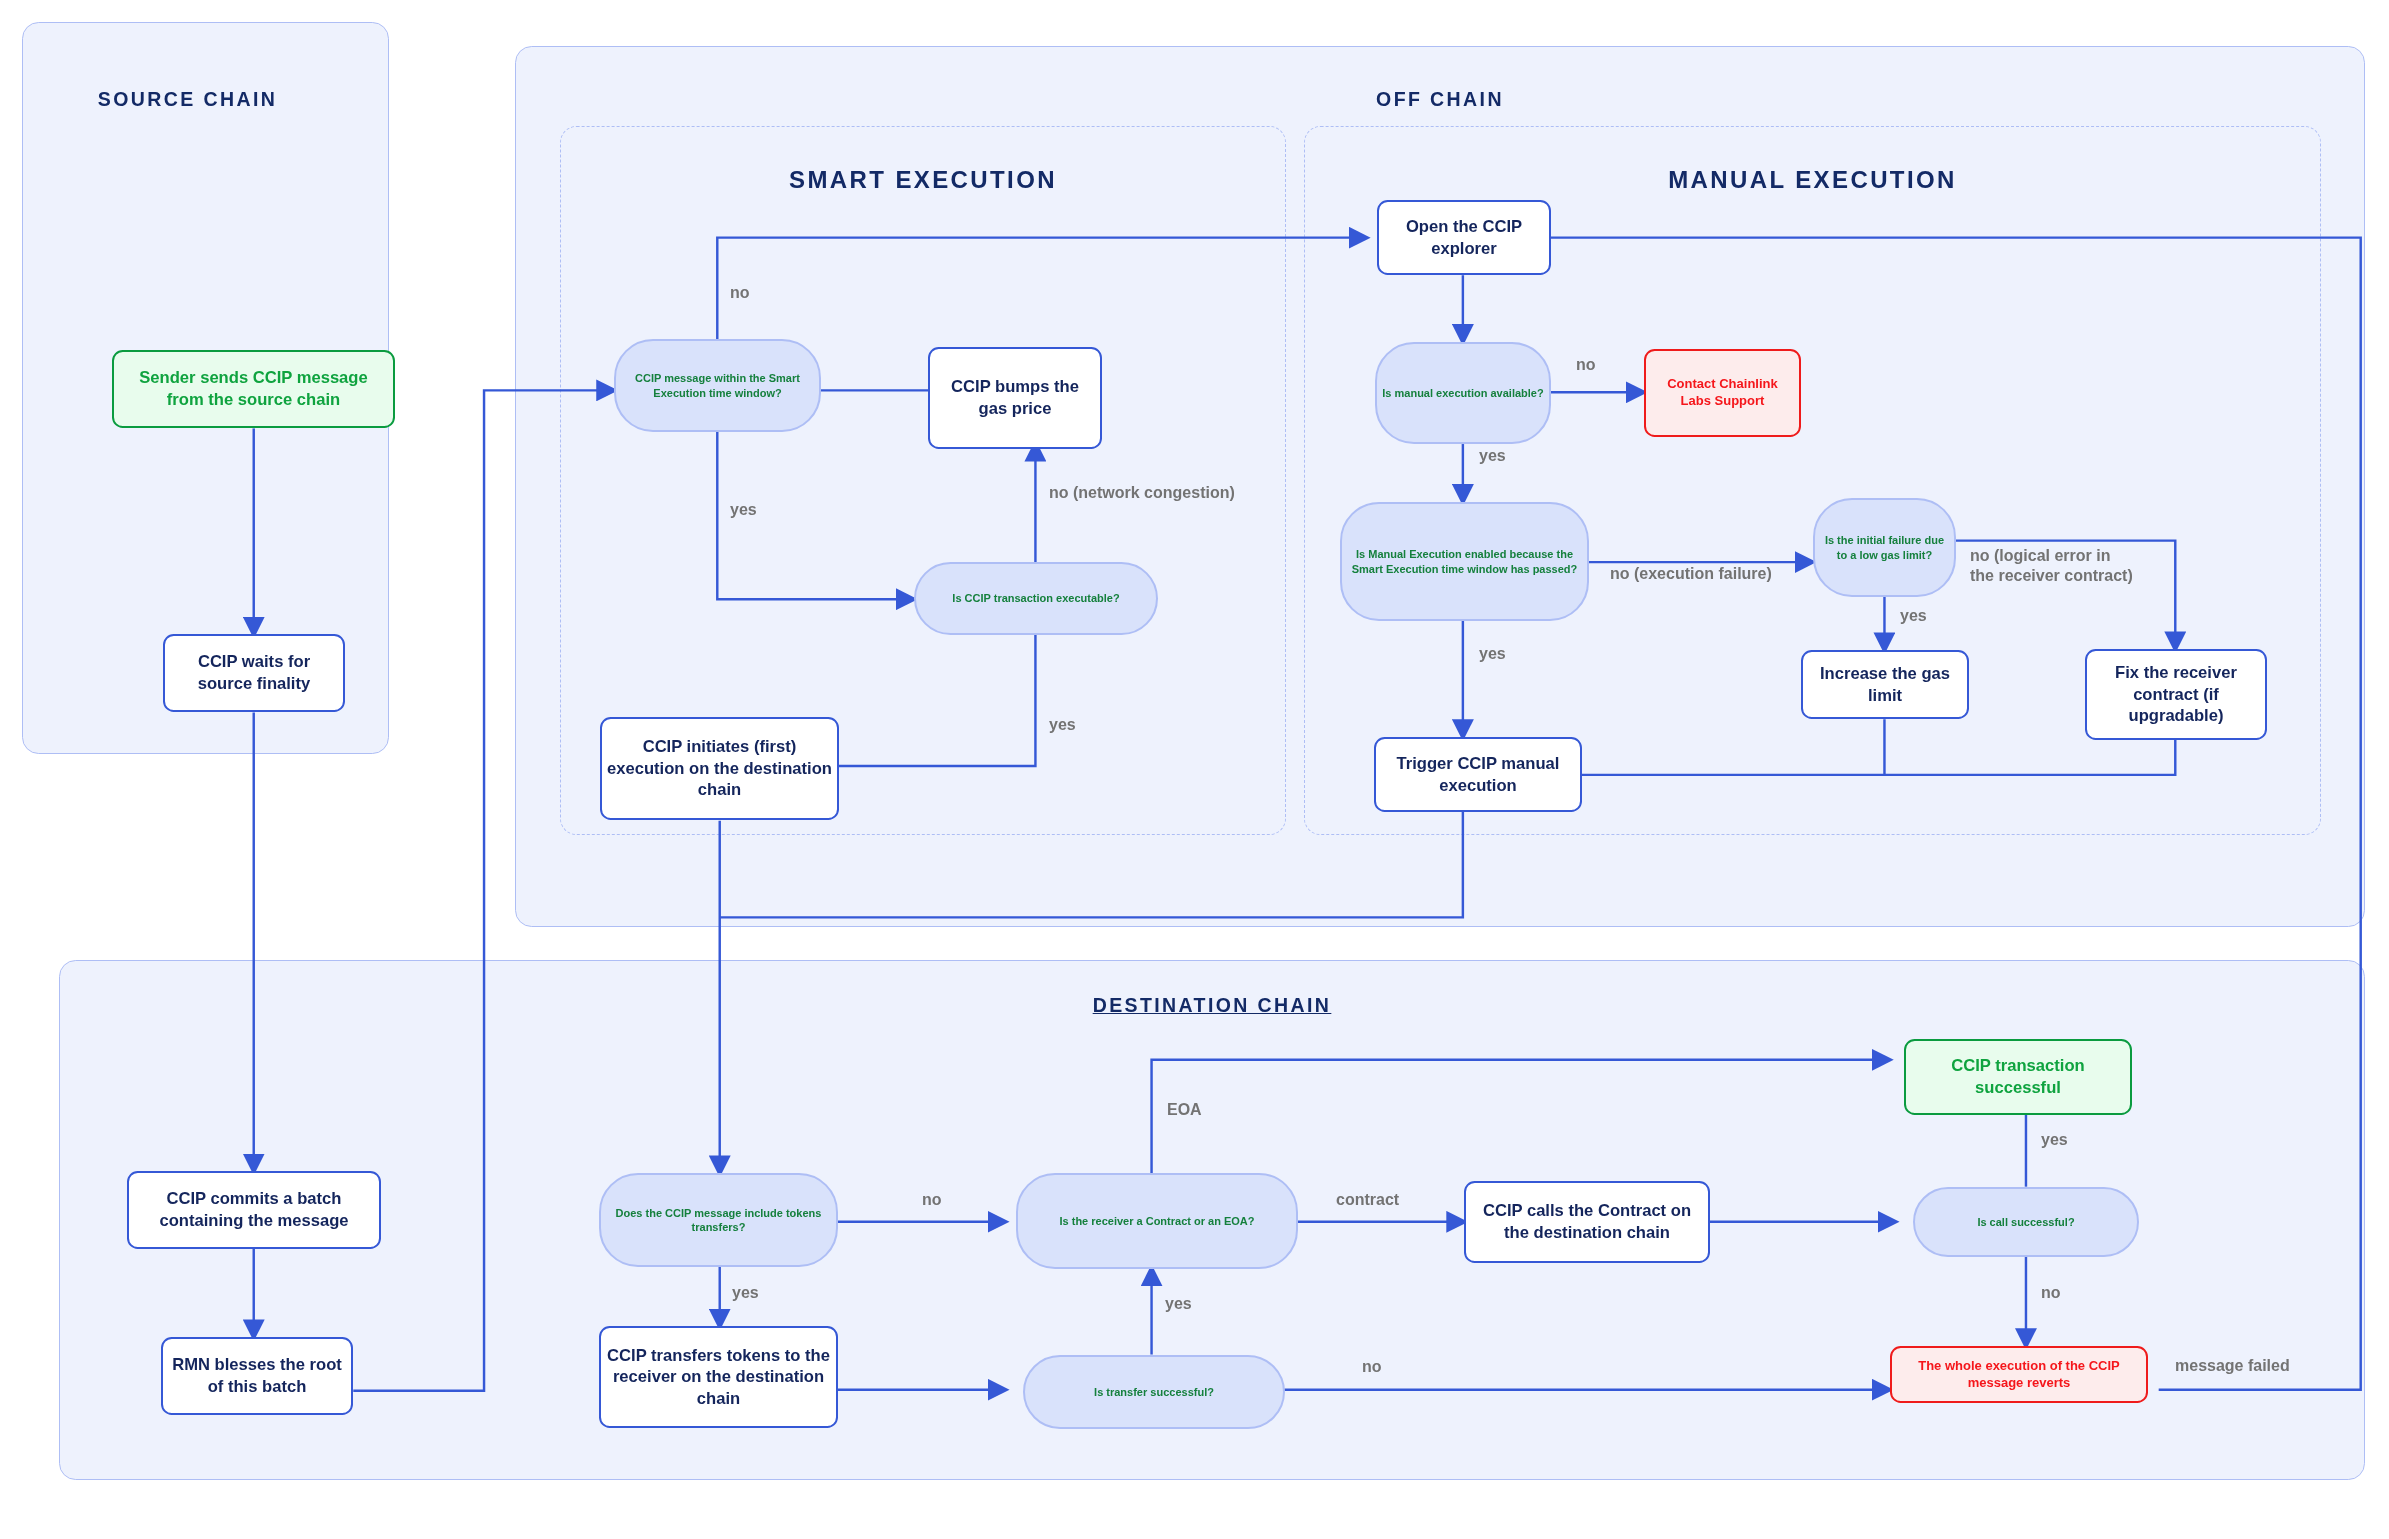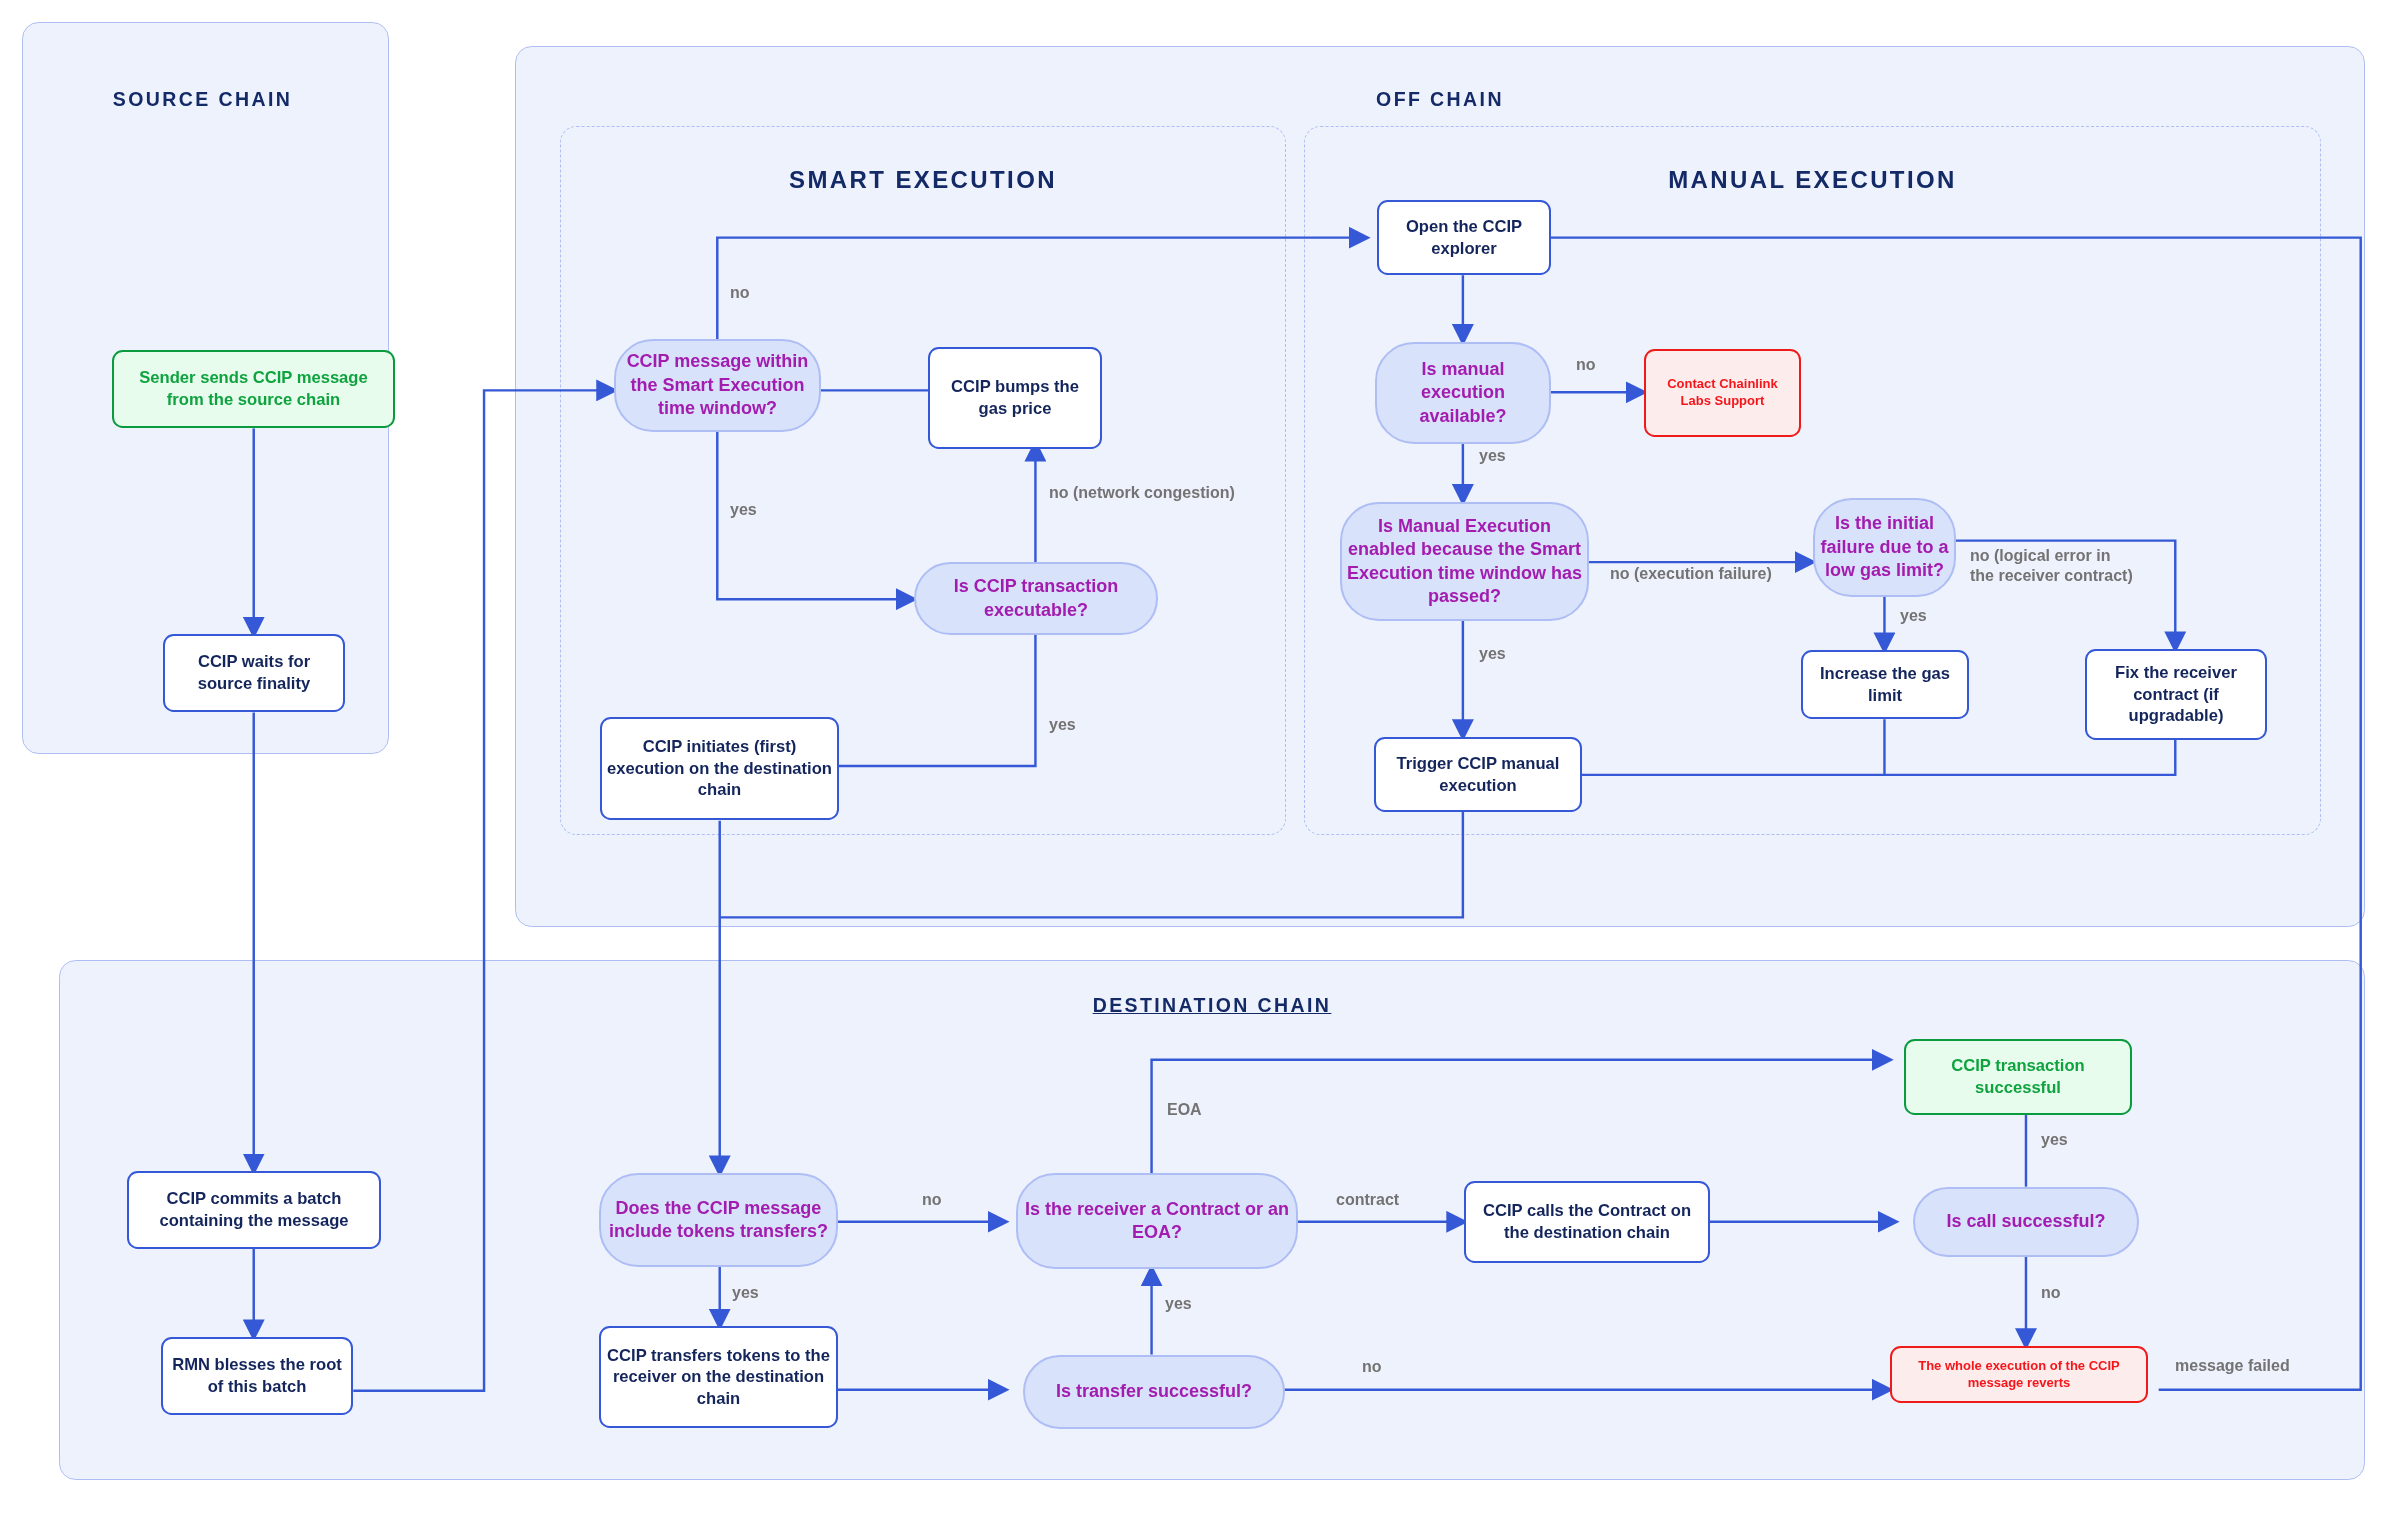--- a/index.html
+++ b/index.html
@@ -10,38 +10,38 @@
   .lane{position:absolute;background:#eef2fd;border:1.5px solid #aebef5;border-radius:16.6px;box-sizing:border-box;}
   .lane-title{position:absolute;font-size:19.5px;font-weight:700;letter-spacing:2.4px;color:#132a66;text-align:center;white-space:nowrap;}
 
   .sublane{position:absolute;background:transparent;border:1.5px dashed #aebef5;border-radius:16.6px;box-sizing:border-box;}
   .sublane-title{position:absolute;font-size:24px;font-weight:700;letter-spacing:2.4px;color:#132a66;text-align:center;white-space:nowrap;}
 
   
   .node{position:absolute;box-sizing:border-box;display:flex;align-items:center;justify-content:center;
         text-align:center;font-weight:700;line-height:1.3;padding:2.9px 4.9px;}
   .proc{background:#ffffff;border:2px solid #3558d6;border-radius:10.7px;color:#14255c;font-size:16.6px;}
-  .dec{background:#d9e2fb;border:2px solid #aebef5;border-radius:39px;color:#a21caf;font-size:18px;}
+  .dec{background:#d9e2fb;border:2px solid #aebef5;border-radius:39px;color:#15803d;font-size:11px;}
   .start{background:#e8fced;border:2px solid #0a9b3f;border-radius:10.7px;color:#0fa33f;font-size:16.6px;}
   .ok{background:#e8fced;border:2px solid #0a9b3f;border-radius:10.7px;color:#0fa33f;font-size:16.6px;}
   .err{background:#fdecec;border:2px solid #ef1b1b;border-radius:10.7px;color:#f5161b;font-size:13px;}
 
   
   .elabel{position:absolute;font-size:16px;font-weight:700;color:#737373;white-space:nowrap;}
 
   svg.wires{position:absolute;left:0;top:0;width:2389px;height:1539px;pointer-events:none;}
   .wire{stroke:#3558d6;stroke-width:5;fill:none;}
 </style>
 </head>
 <body>
 
 <div id="stage">
 
   <div class="lane" style="left:21.5px;top:21.5px;width:367px;height:732px;"></div>
-  <div class="lane-title" style="left:19px;top:88px;width:367px;">SOURCE CHAIN</div>
+  <div class="lane-title" style="left:4px;top:88px;width:367px;">SOURCE CHAIN</div>
 
   <div class="lane" style="left:515px;top:46px;width:1850px;height:881px;"></div>
   <div class="lane-title" style="left:515px;top:88px;width:1850px;">OFF CHAIN</div>
 
   <div class="sublane" style="left:560px;top:126px;width:726px;height:709px;"></div>
   <div class="sublane-title" style="left:560px;top:166px;width:726px;">SMART EXECUTION</div>
 
   <div class="sublane" style="left:1304px;top:126px;width:1017px;height:709px;"></div>
   <div class="sublane-title" style="left:1304px;top:166px;width:1017px;">MANUAL EXECUTION</div>
 

